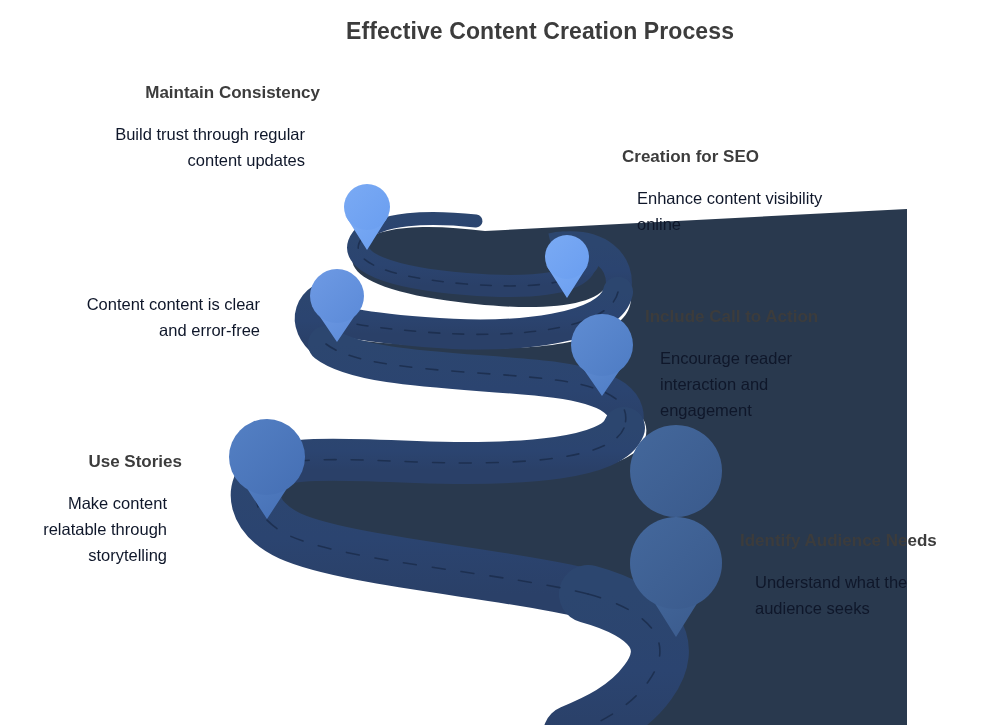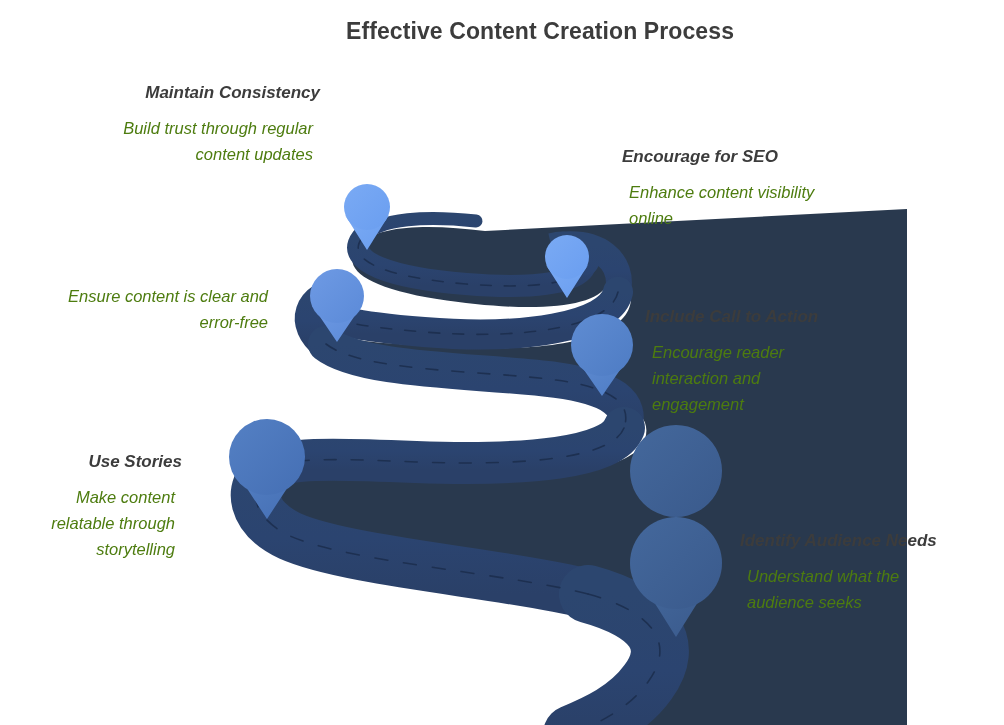--- a/index.html
+++ b/index.html
@@ -39,35 +39,34 @@
     position: absolute;
     left: 0;
     top: 0;
     width: 1004px;
     height: 725px;
   }
 
   
   .step-text {
     position: absolute;
-    font-style: italic;
   }
   .step-text .step-title {
     font-size: 17px;
     font-weight: bold;
     color: #3c3c3c;
     line-height: 1.5;
     margin: 0 0 9px 0;
   }
   .step-text .step-desc {
     font-size: 16.5px;
     font-weight: normal;
-    color: #4d7c0f;
+    color: #0f172a;
     line-height: 1.58;
-    margin: 7px;
+    margin: 15px;
   }
   .align-right { text-align: right; }
   .align-left  { text-align: left; }
 </style>
 </head>
 <body>
 
 <div id="canvas">
 
   <div id="title">Effective Content Creation Process</div>
@@ -227,26 +226,26 @@
       <circle cx="367" cy="207" r="23" fill="url(#pinGrad1)"></circle>
     </g>
   </svg>
 
   <div class="step-text align-right" style="left:95px; top:80px; width:225px;">
     <p class="step-title">Maintain Consistency</p>
     <p class="step-desc">Build trust through regular content updates</p>
   </div>
 
   <div class="step-text align-left" style="left:622px; top:144px; width:230px;">
-    <p class="step-title">Encourage for SEO</p>
+    <p class="step-title">Creation for SEO</p>
     <p class="step-desc">Enhance content visibility online</p>
   </div>
 
   <div class="step-text align-right" style="left:48px; top:276px; width:227px;">
-    <p class="step-desc">Ensure content is clear and error-free</p>
+    <p class="step-desc">Content content is clear and error-free</p>
   </div>
 
   <div class="step-text align-left" style="left:645px; top:304px; width:190px;">
     <p class="step-title">Include Call to Action</p>
     <p class="step-desc">Encourage reader interaction and engagement</p>
   </div>
 
   <div class="step-text align-right" style="left:25px; top:449px; width:157px;text-align:right;">
     <p class="step-title">Use Stories</p>
     <p class="step-desc">Make content relatable through storytelling</p>

